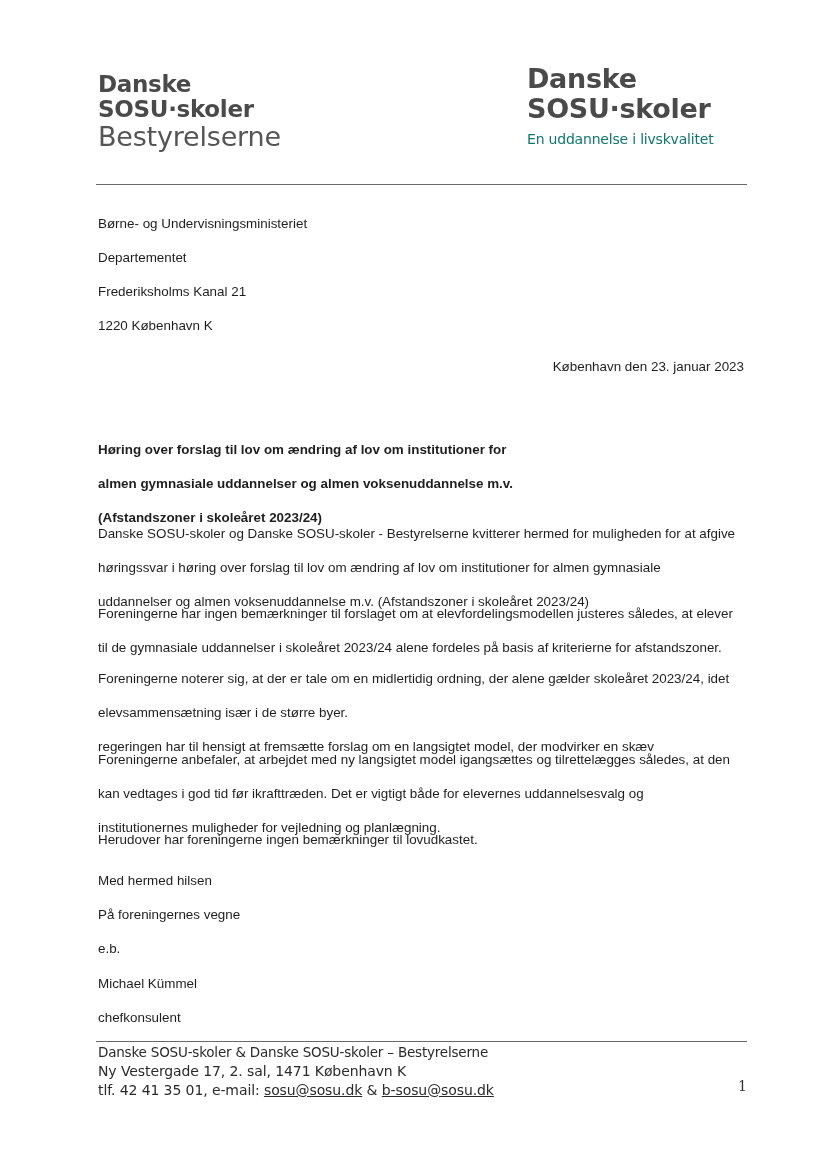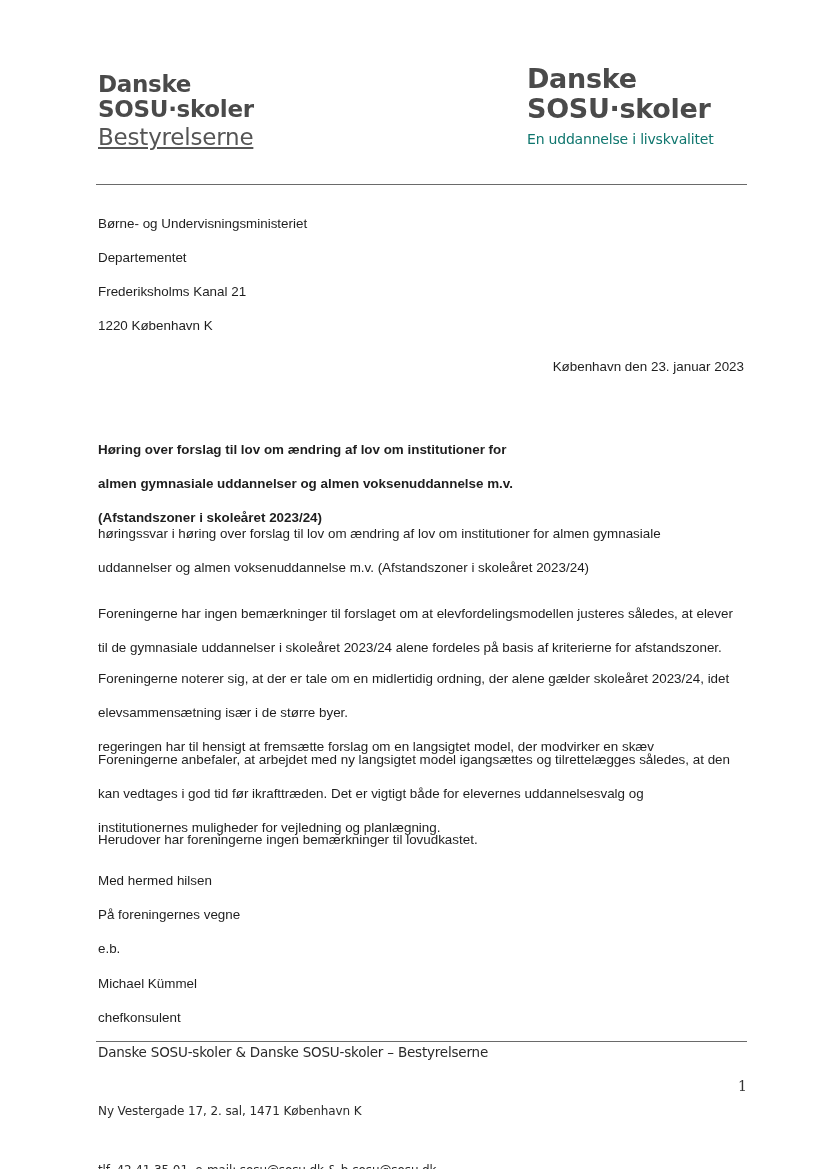--- a/index.html
+++ b/index.html
@@ -21,26 +21,25 @@
     .logo-left { left: 98px; top: 72px; color: #4a4a4a; }
     .logo-left .l1, .logo-left .l2 {
       font-family: "DejaVu Sans", sans-serif;
       font-weight: bold;
       font-size: 23px;
       line-height: 25px;
       letter-spacing: -0.3px;
     }
     .logo-left .l3 {
       font-family: "DejaVu Sans", sans-serif;
-      font-size: 23px;
+      font-size: 27px;
       line-height: 30px;
       font-weight: normal;
       color: #555;
       letter-spacing: -0.2px;
-      text-decoration: underline;
     }
     .logo-right { left: 527px; top: 64px; color: #4a4a4a; }
     .logo-right .l1, .logo-right .l2 {
       font-family: "DejaVu Sans", sans-serif;
       font-weight: bold;
       font-size: 27px;
       line-height: 30px;
       letter-spacing: -0.3px;
     }
     .logo-right .l3 {
@@ -78,21 +77,21 @@
     .closing { left: 98px; top: 858px; }
     .signature { left: 98px; top: 961px; }
 
     .footer {
       left: 98px;
       top: 1042px;
       font-family: "DejaVu Sans", sans-serif;
       color: #2a2a2a;
     }
     .footer .f1 { font-size: 13.5px; line-height: 20px; letter-spacing: -0.2px; }
-    .footer .f2, .footer .f3 { font-size: 12px; line-height: 19px; letter-spacing: -0.1px; margin-top: 40px; }
+    .footer .f2, .footer .f3 { font-size: 14px; line-height: 19px; letter-spacing: -0.1px; }
     .footer a { color: #2a2a2a; text-decoration: underline; }
     .page-number {
       left: 738px;
       top: 1078px;
       font-family: "DejaVu Serif", serif;
       font-size: 14px;
       color: #333;
     }
     .line { display: block; white-space: nowrap; margin-top: 12px; }
   </style>
@@ -122,20 +121,21 @@
 
 <div class="abs text date">København den 23. januar 2023</div>
 
 <div class="abs text subject">
   <span class="line">Høring over forslag til lov om ændring af lov om institutioner for</span>
   <span class="line">almen gymnasiale uddannelser og almen voksenuddannelse m.v.</span>
   <span class="line">(Afstandszoner i skoleåret 2023/24)</span>
 </div>
 
 <div class="abs text body p1">
+  <span class="line">Danske SOSU-skoler og Danske SOSU-skoler - Bestyrelserne kvitterer hermed for muligheden for at afgive</span>
   <span class="line">høringssvar i høring over forslag til lov om ændring af lov om institutioner for almen gymnasiale</span>
   <span class="line">uddannelser og almen voksenuddannelse m.v. (Afstandszoner i skoleåret 2023/24)</span>
 </div>
 
 <div class="abs text body p2">
   <span class="line">Foreningerne har ingen bemærkninger til forslaget om at elevfordelingsmodellen justeres således, at elever</span>
   <span class="line">til de gymnasiale uddannelser i skoleåret 2023/24 alene fordeles på basis af kriterierne for afstandszoner.</span>
 </div>
 
 <div class="abs text body p3">

